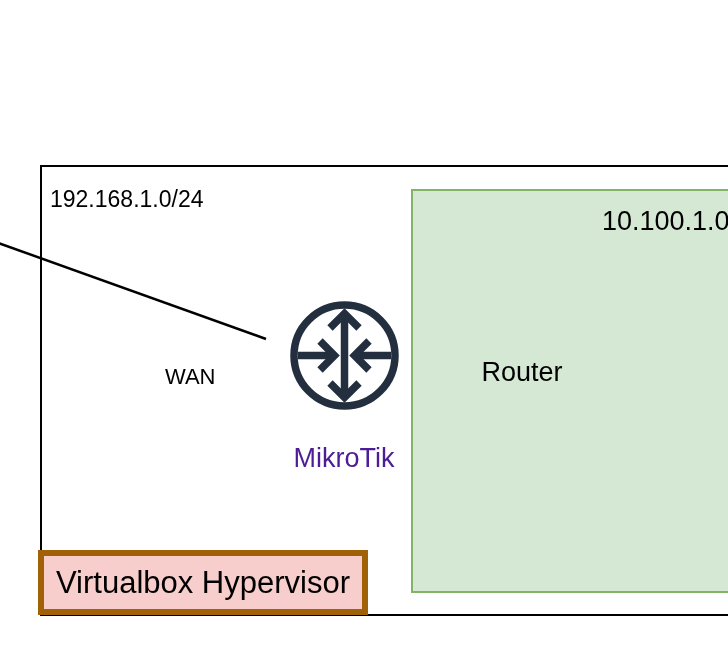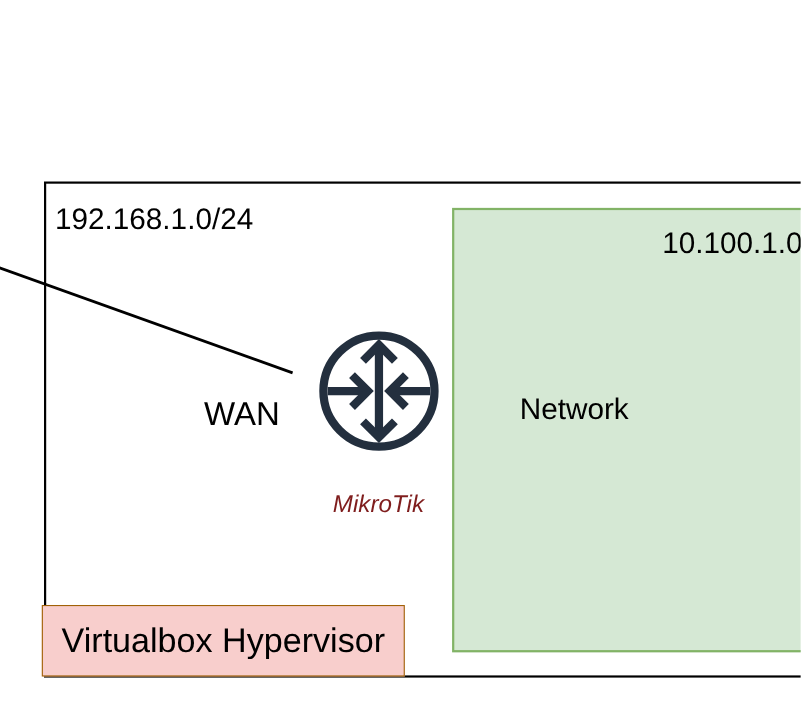--- a/index.html
+++ b/index.html
@@ -23,21 +23,21 @@
     width: 700px;   
     height: 451px;
     border: 2px solid #000000;
     box-sizing: border-box;
     background: transparent;
   }
   .outer-subnet-label {
     position: absolute;
     left: 50px;
     top: 184px;
-    font-size: 27px;
+    font-size: 23px;
     line-height: 30px;
     white-space: nowrap;
   }
   .lan-box {
     position: absolute;
     left: 411px;
     top: 189px;
     width: 330px;   
     height: 404px;
     background: #d5e8d4;
@@ -59,50 +59,49 @@
     width: 220px;
     text-align: center;
     font-size: 27px;
     line-height: 33px;
   }
   .wan-label {
     position: absolute;
     left: 165px;
     top: 362px;
     width: 110px;
-    text-align: center;
-    font-size: 30px;
+    text-align: left;
+    font-size: 22px;
     line-height: 30px;
   }
   .router-icon-wrap {
     position: absolute;
     left: 289px;
     top: 300px;
     width: 111px;
     height: 111px;
   }
   .router-label {
     position: absolute;
     left: 244px;
     top: 441px;
     width: 200px;
     text-align: center;
-    font-size: 22px;
+    font-size: 27px;
     line-height: 34px;
-    color: #7f1d1d;
-    font-style: italic;
+    color: #4c1d95;
   }
   .hypervisor-box {
     position: absolute;
     left: 38px;
     top: 550px;
     width: 330px;
     height: 65px;
     background: #f8cecc;
-    border: 1px solid #a16207;
+    border: 6px solid #a16207;
     box-sizing: border-box;
     display: flex;
     align-items: center;
     justify-content: center;
   }
   .hypervisor-label {
     font-size: 31px;
     white-space: nowrap;
     color: #000000;
   }
@@ -126,21 +125,21 @@
     <line x1="-10" y1="240" x2="266" y2="339" stroke="#000000" stroke-width="2.5"></line>
   </svg>
 
   <div class="outer-subnet-label">192.168.1.0/24</div>
 
   <div class="lan-box"></div>
 
   <div class="lan-subnet-label">10.100.1.0/24</div>
 
   <div class="lan-title">
-    <div>Network</div>
+    <div>Router</div>
   </div>
 
   <div class="wan-label">WAN</div>
 
   <div class="router-icon-wrap">
     <svg viewBox="0 0 111 111" width="111" height="111" xmlns="http://www.w3.org/2000/svg" fill="none" stroke="#232f3e" stroke-width="7.5" stroke-linecap="butt" stroke-linejoin="miter">
       <circle cx="55.5" cy="55.5" r="50.5"></circle>
 
       <line x1="55.5" y1="13" x2="55.5" y2="98"></line>
       <polyline points="41,28 55.5,13.5 70,28"></polyline>

